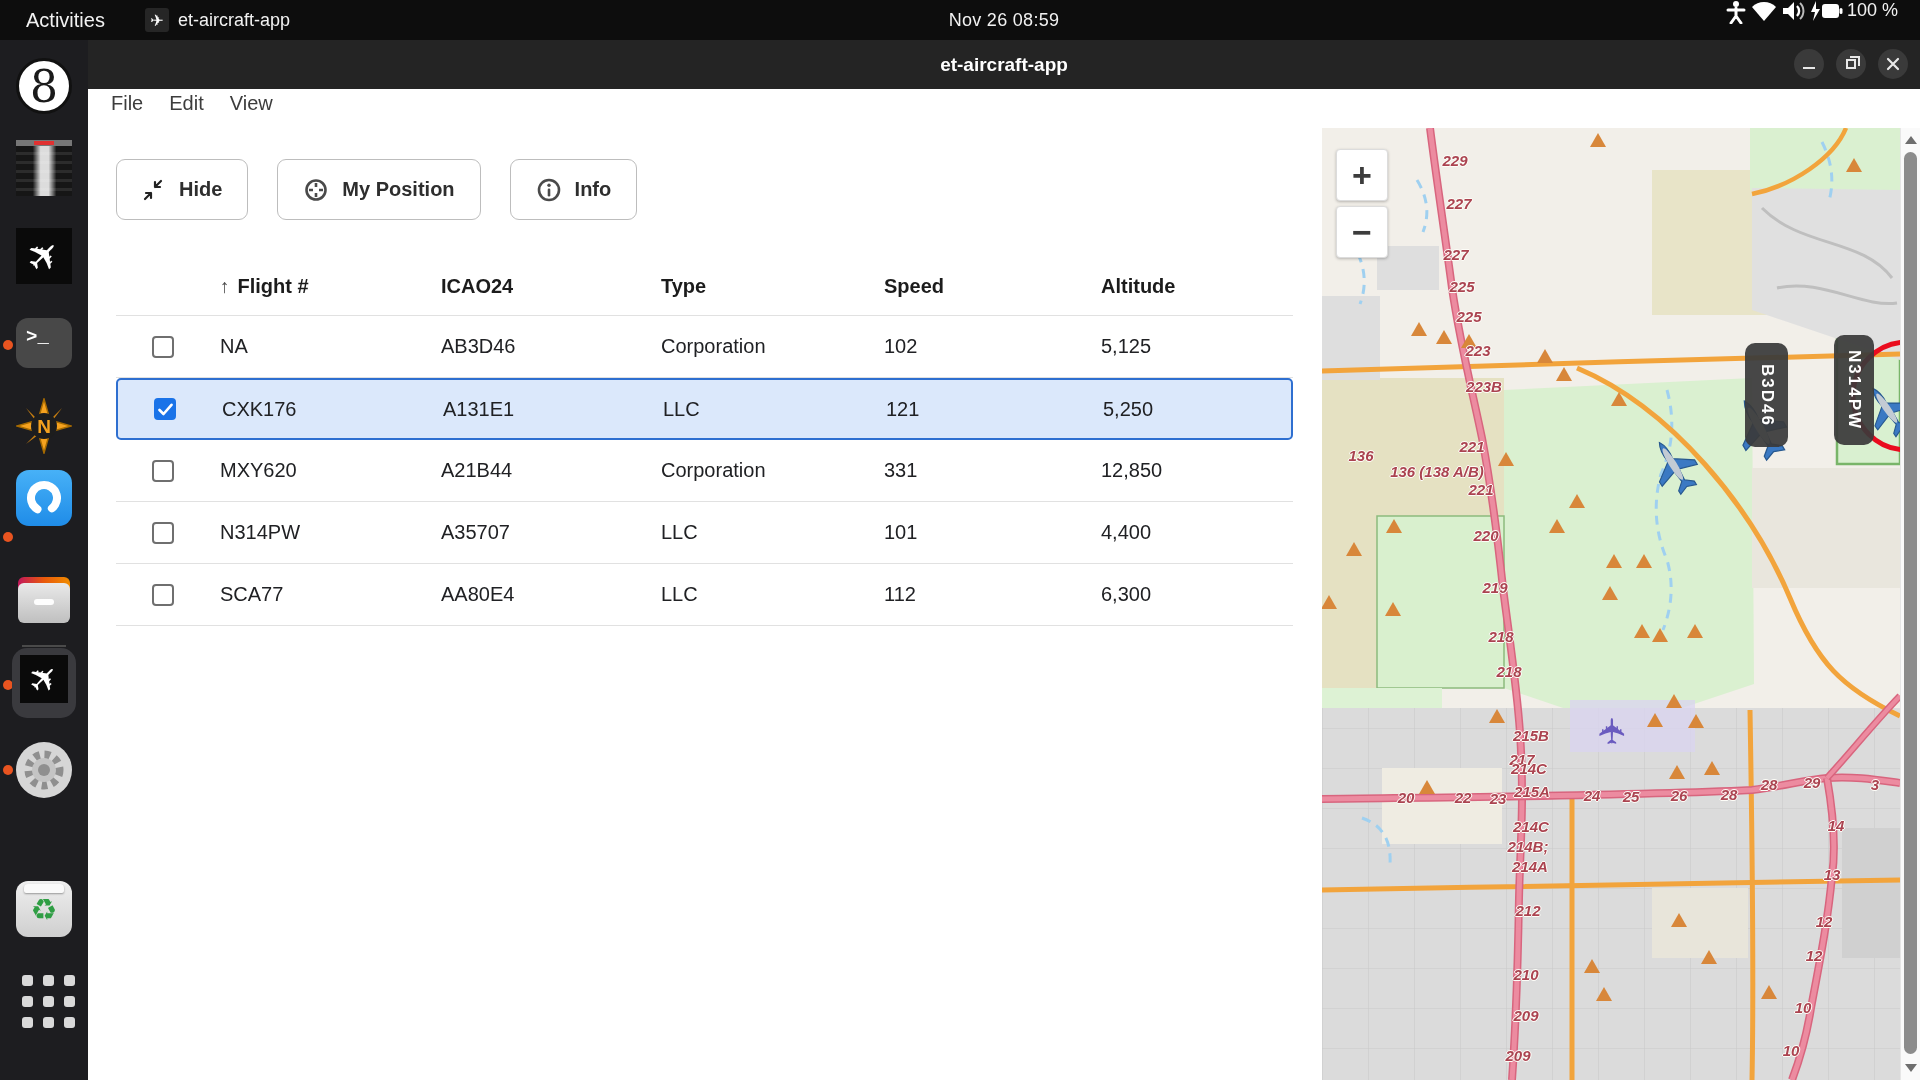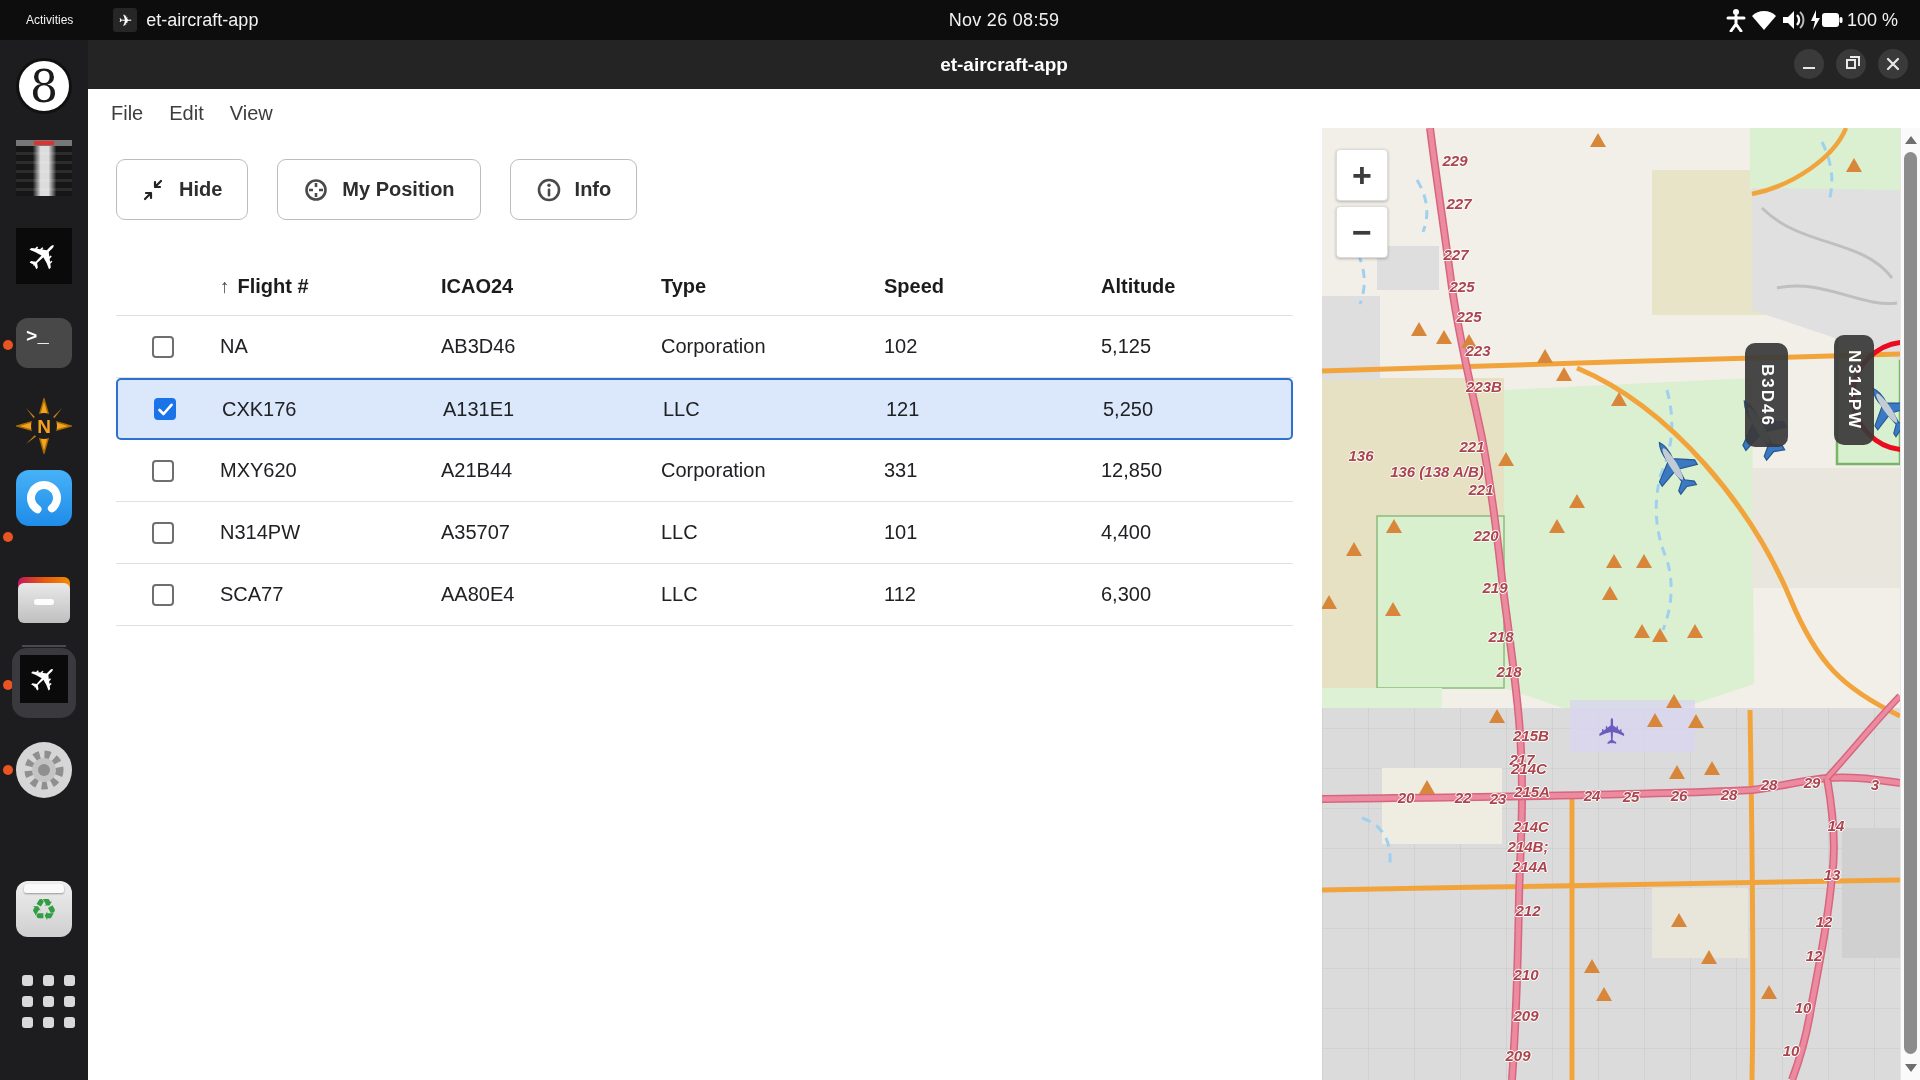--- a/index.html
+++ b/index.html
@@ -3,30 +3,30 @@
 <meta charset="utf-8">
 <style>
   * { margin:0; padding:0; box-sizing:border-box; }
   html,body { width:1920px; height:1080px; overflow:hidden; background:#fff;
               font-family:"Liberation Sans", sans-serif; }
 
   
   .topbar { position:absolute; left:0; top:0; width:1920px; height:40px;
             background:#0d0d0d; color:#f2f2f2; z-index:50; }
   .tb-left { position:absolute; left:0; top:0; height:40px; display:flex; align-items:center; }
-  .tb-activities { padding:0 26px; font-size:12px; }
+  .tb-activities { padding:0 26px; font-size:20px; }
   .tb-app { display:flex; align-items:center; gap:9px; padding:0 14px; font-size:18px; }
   .tb-app-icon { width:24px; height:24px; background:#262626; border-radius:3px;
                  display:flex; align-items:center; justify-content:center;
                  font-size:16px; color:#fff; }
   .tb-clock { position:absolute; left:88px; right:0; top:0; height:40px;
               display:flex; align-items:center; justify-content:center;
               font-size:18px; letter-spacing:.3px; }
   .tb-right { position:absolute; right:0; top:0; height:40px; display:flex;
-              align-items:center; gap:4px; padding-right:22px; }
+              gap:4px; padding-right:22px; }
   .tb-right svg { display:block; }
   .tb-batt-text { font-size:18px; }
 
   
   .dock { position:absolute; left:0; top:40px; width:88px; height:1040px;
           background:#1d1d20;
           background-image:radial-gradient(circle at -300px 500px, rgba(255,255,255,.05) 0 1px, transparent 2px);
           z-index:40; }
   .dock-icon { position:absolute; left:16px; width:56px; height:56px; }
   .dot { position:absolute; left:3px; width:10px; height:10px; border-radius:50%;
@@ -77,21 +77,21 @@
   .wc { position:absolute; top:9px; width:30px; height:30px; border-radius:50%;
         background:#3a3a3a; display:flex; align-items:center; justify-content:center; }
   .wc-min { right:96px; } .wc-max { right:54px; } .wc-close { right:12px; }
   .wc-min i { width:12px; height:2px; background:#e8e8e8; display:block; margin-top:8px; }
   .wc-max i { width:10px; height:10px; border:2px solid #e8e8e8; display:block; position:relative; }
   .wc-max i::before { content:""; position:absolute; left:2px; top:-5px; width:8px; height:8px;
                       border-top:2px solid #e8e8e8; border-right:2px solid #e8e8e8; }
   .wc-close svg { display:block; }
 
   .menubar { position:absolute; left:88px; top:89px; width:1832px; height:39px;
-             background:#fff; display:flex; align-items:flex-end; gap:4px;
+             background:#fff; display:flex; align-items:flex-start; gap:4px;
              padding-left:12px; z-index:25; }
   .menu-item { font-size:20px; color:#3d3d3d; padding:3px 11px; border-radius:5px; }
 
   .content { position:absolute; left:88px; top:128px; width:1832px; height:952px; background:#fff; }
 
   
   .toolbar { position:absolute; left:28px; top:31px; display:flex; gap:29px; }
   .tbtn { height:61px; display:inline-flex; align-items:center; gap:13px;
           padding:0 25px; background:#fff; border:1px solid #bdbdbd; border-radius:9px;
           font-size:20px; font-weight:600; color:#2e2e2e; }

